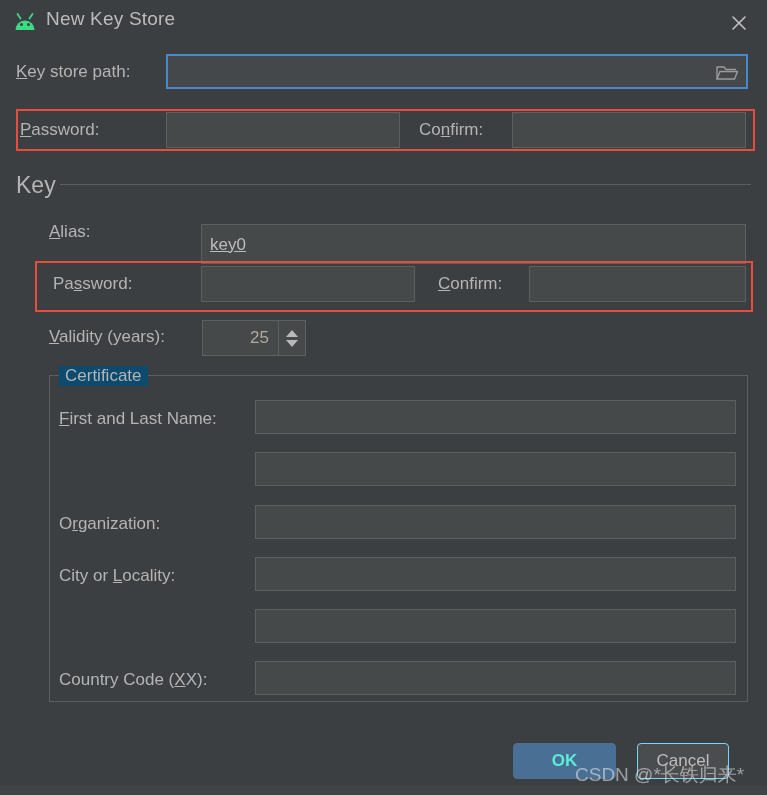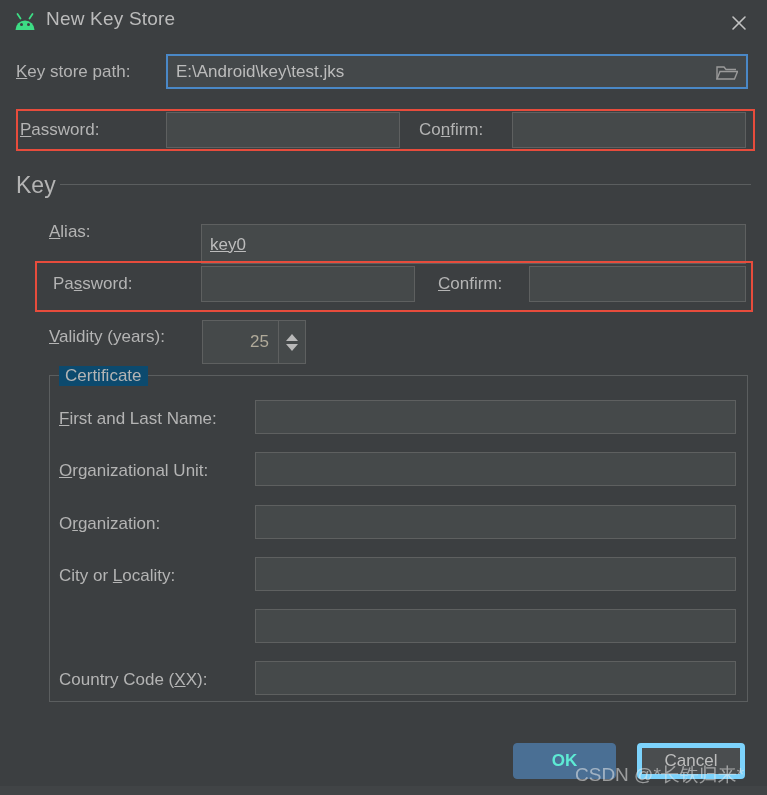--- a/index.html
+++ b/index.html
@@ -112,21 +112,21 @@
     border: 2px solid #e74c3c;
     pointer-events: none;
   }
   #redbox-store { left: 16px; top: 109px; width: 739px; height: 42px; }
   #redbox-key   { left: 35px; top: 261px; width: 718px; height: 51px; }
 
   
   .spinner {
     position: absolute;
     left: 202px; top: 320px;
-    width: 104px; height: 44px;
+    width: 104px; height: 36px;
     box-sizing: border-box;
     background: #45494a;
     border: 1px solid #5e6060;
     display: flex;
   }
   .spinner .val {
     flex: 1;
     display: flex;
     align-items: center;
     justify-content: flex-end;
@@ -184,23 +184,23 @@
   #ok-button {
     left: 513px; top: 743px;
     width: 103px;
     background: #4a6f94;
     border: 1px solid #4a6f94;
     color: #5eead4;
     font-weight: bold;
   }
   #cancel-button {
     left: 637px; top: 743px;
-    width: 108px;
+    width: 92px;
     background: #4a4d4f;
-    border: 5px solid #7dd3fc;
+    border: 1px solid #7dd3fc;
     color: #bdbdbd;
   }
 
   
   .watermark {
     position: absolute;
     left: 575px; top: 762px;
     font-size: 19px;
     color: rgba(235,235,235,0.55);
     white-space: nowrap;
@@ -239,21 +239,20 @@
           <line x1="20" y1="8" x2="8" y2="20"></line>
         </g>
       </svg>
     </span>
   </div>
 
   <div class="lbl" style="left:16px; top:62px;">
     <u>K</u>ey store path:
   </div>
   <div class="field focused" id="path-row-field">
-    <span>E:\Android\key\test.jks</span>
     <span class="folder-icon">
       <svg width="22" height="18" viewBox="0 0 22 18">
         <path d="M1 15 L1 3 L8 3 L10 5.5 L20 5.5" fill="none" stroke="#9a9a9a" stroke-width="1.4"></path>
         <path d="M1 15 L4 7.5 L21.5 7.5 L18.5 15 Z" fill="none" stroke="#9a9a9a" stroke-width="1.4"></path>
       </svg>
     </span>
   </div>
 
   <div class="lbl" style="left:20px; top:120px;">
     <u>P</u>assword:
@@ -309,23 +308,20 @@
   <div class="fieldset"></div>
   <div class="fieldset-legend">Certificate</div>
 
   <div class="lbl" style="left:59px; top:409px;">
     <u>F</u>irst and Last Name:
   </div>
   <div class="field" style="left:255px; top:400px; width:481px; height:34px;">
     <span></span>
   </div>
 
-  <div class="lbl" style="left:59px; top:461px;">
-    <u>O</u>rganizational Unit:
-  </div>
   <div class="field" style="left:255px; top:452px; width:481px; height:34px;">
     <span></span>
   </div>
 
   <div class="lbl" style="left:59px; top:514px;">
     O<u>r</u>ganization:
   </div>
   <div class="field" style="left:255px; top:505px; width:481px; height:34px;">
     <span></span>
   </div>

